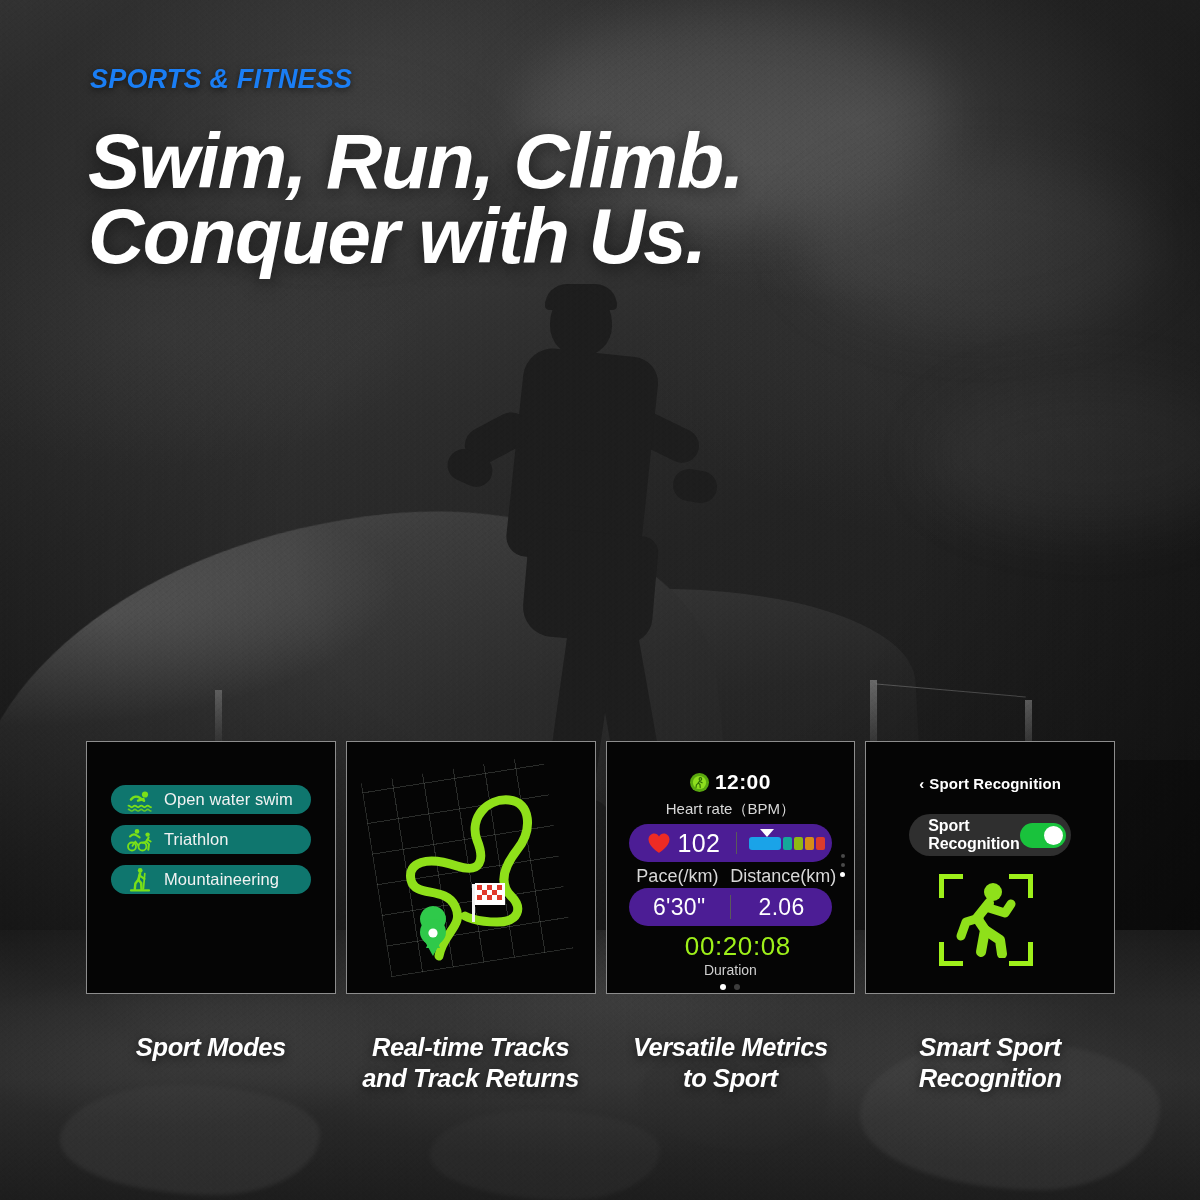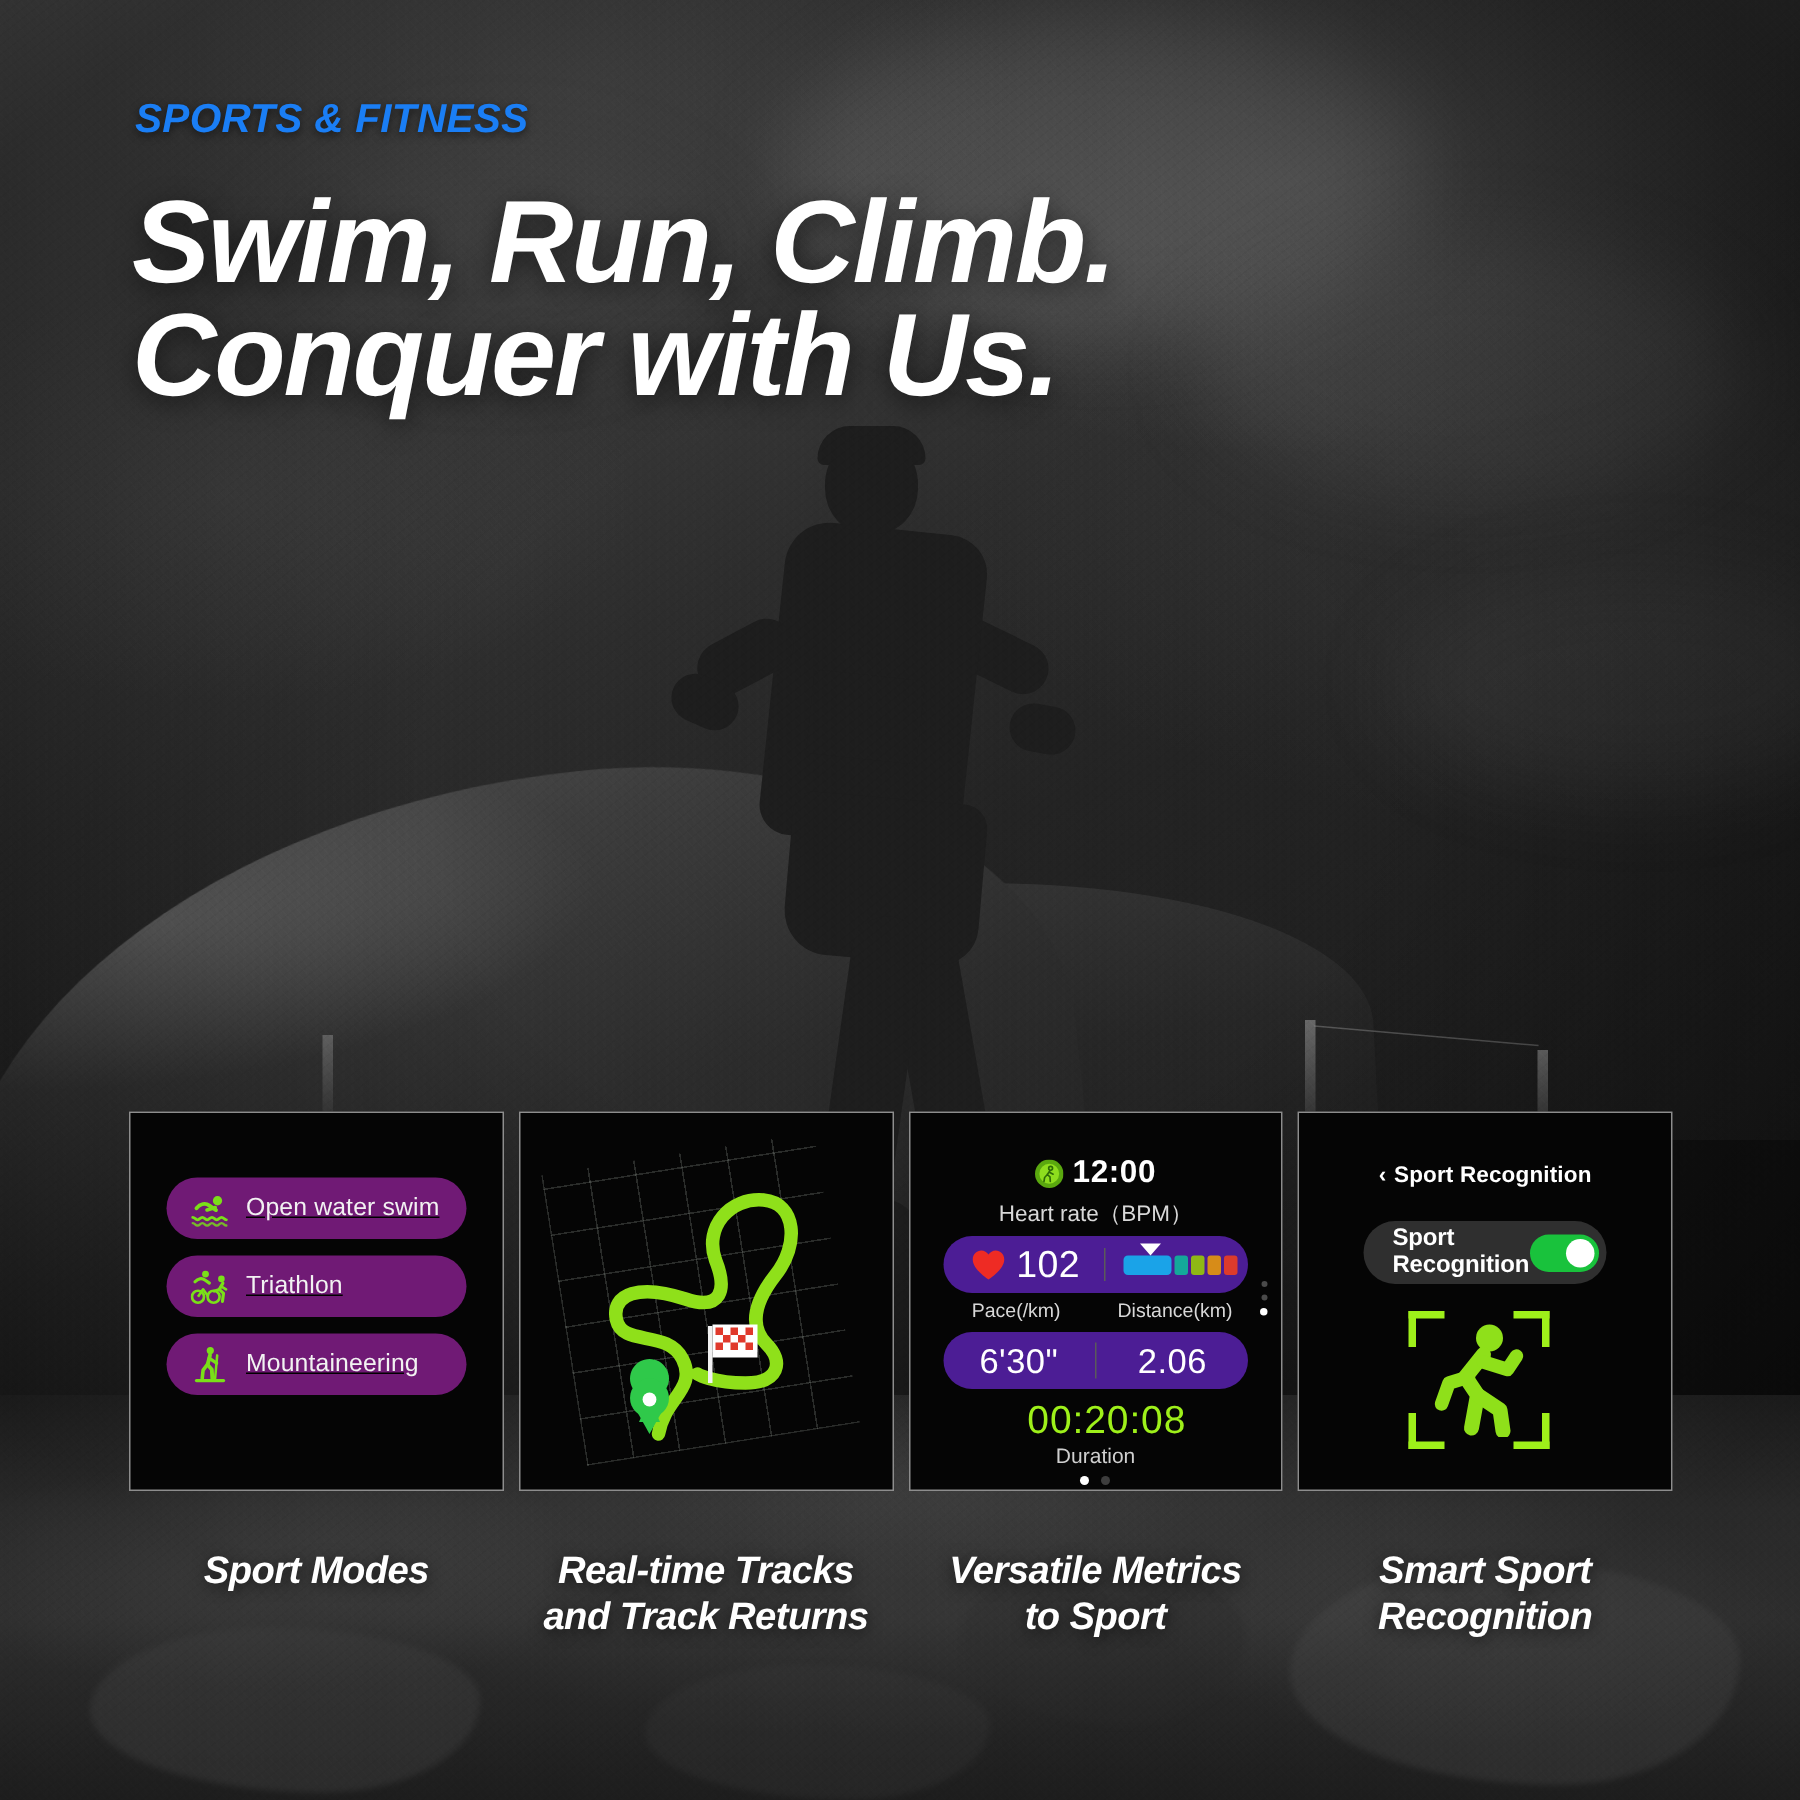--- a/index.html
+++ b/index.html
@@ -109,21 +109,21 @@
   .cards{position:absolute;left:86px;top:741px;width:1029px;height:253px;display:flex;gap:10px;}
   .card{
     position:relative;flex:1 1 0;background:#050505;
     border:1px solid #8d8d8d;overflow:hidden;
   }
 
   
   .modes{position:absolute;left:24px;top:43px;right:24px;display:flex;flex-direction:column;gap:11px;}
   .mode-pill{
     display:flex;align-items:center;gap:11px;
-    height:41px;border-radius:23px;background:#701a75;padding:0 16px;text-decoration:underline;
+    height:29px;border-radius:23px;background:#0f766e;padding:0 16px;
   }
   .mode-icon{width:26px;height:26px;flex:0 0 26px;color:#7ae018;}
   .mode-label{color:#f2f2f2;font-size:16.5px;letter-spacing:.1px;}
 
   
   .track-grid{
     position:absolute;left:28px;top:26px;width:184px;height:196px;
     background-image:
       repeating-linear-gradient(0deg, rgba(190,200,190,.20) 0 1px, rgba(0,0,0,0) 1px 31px),
       repeating-linear-gradient(90deg, rgba(190,200,190,.20) 0 1px, rgba(0,0,0,0) 1px 31px);
@@ -152,21 +152,21 @@
   .z{height:13px;border-radius:2px;}
   .z0{width:32px;background:#1aa3e8;border-radius:3px;}
   .z1{width:9px;background:#14a89a;}
   .z2{width:9px;background:#8fb815;}
   .z3{width:9px;background:#d78c18;}
   .z4{width:9px;background:#dd3b2c;}
   .z-marker{
     position:absolute;left:11px;top:-8px;width:0;height:0;
     border-left:7px solid transparent;border-right:7px solid transparent;border-top:8px solid #ffffff;
   }
-  .m-pd-labels{position:absolute;left:18px;right:18px;top:124px;display:flex;color:#d8d8d8;font-size:13px;}
+  .m-pd-labels{position:absolute;left:18px;right:18px;top:124px;display:flex;color:#d8d8d8;font-size:18px;}
   .m-pd-labels span{flex:1;text-align:center;}
   .m-pill-pd{left:22px;right:22px;top:146px;}
   .m-pd-val{flex:1;text-align:center;color:#fff;font-size:23px;letter-spacing:.3px;}
   .m-pd-sep{width:1px;height:24px;background:#5a5a5a;}
   .m-duration{
     position:absolute;left:0;right:0;top:189px;text-align:center;
     color:#9ef01a;font-size:26px;letter-spacing:.6px;margin-left:15px;
   }
   .m-dur-label{top:220px;font-size:14px;color:#cfcfcf;}
   .m-scrolldots{position:absolute;right:9px;top:112px;display:flex;flex-direction:column;gap:5px;align-items:center;}

